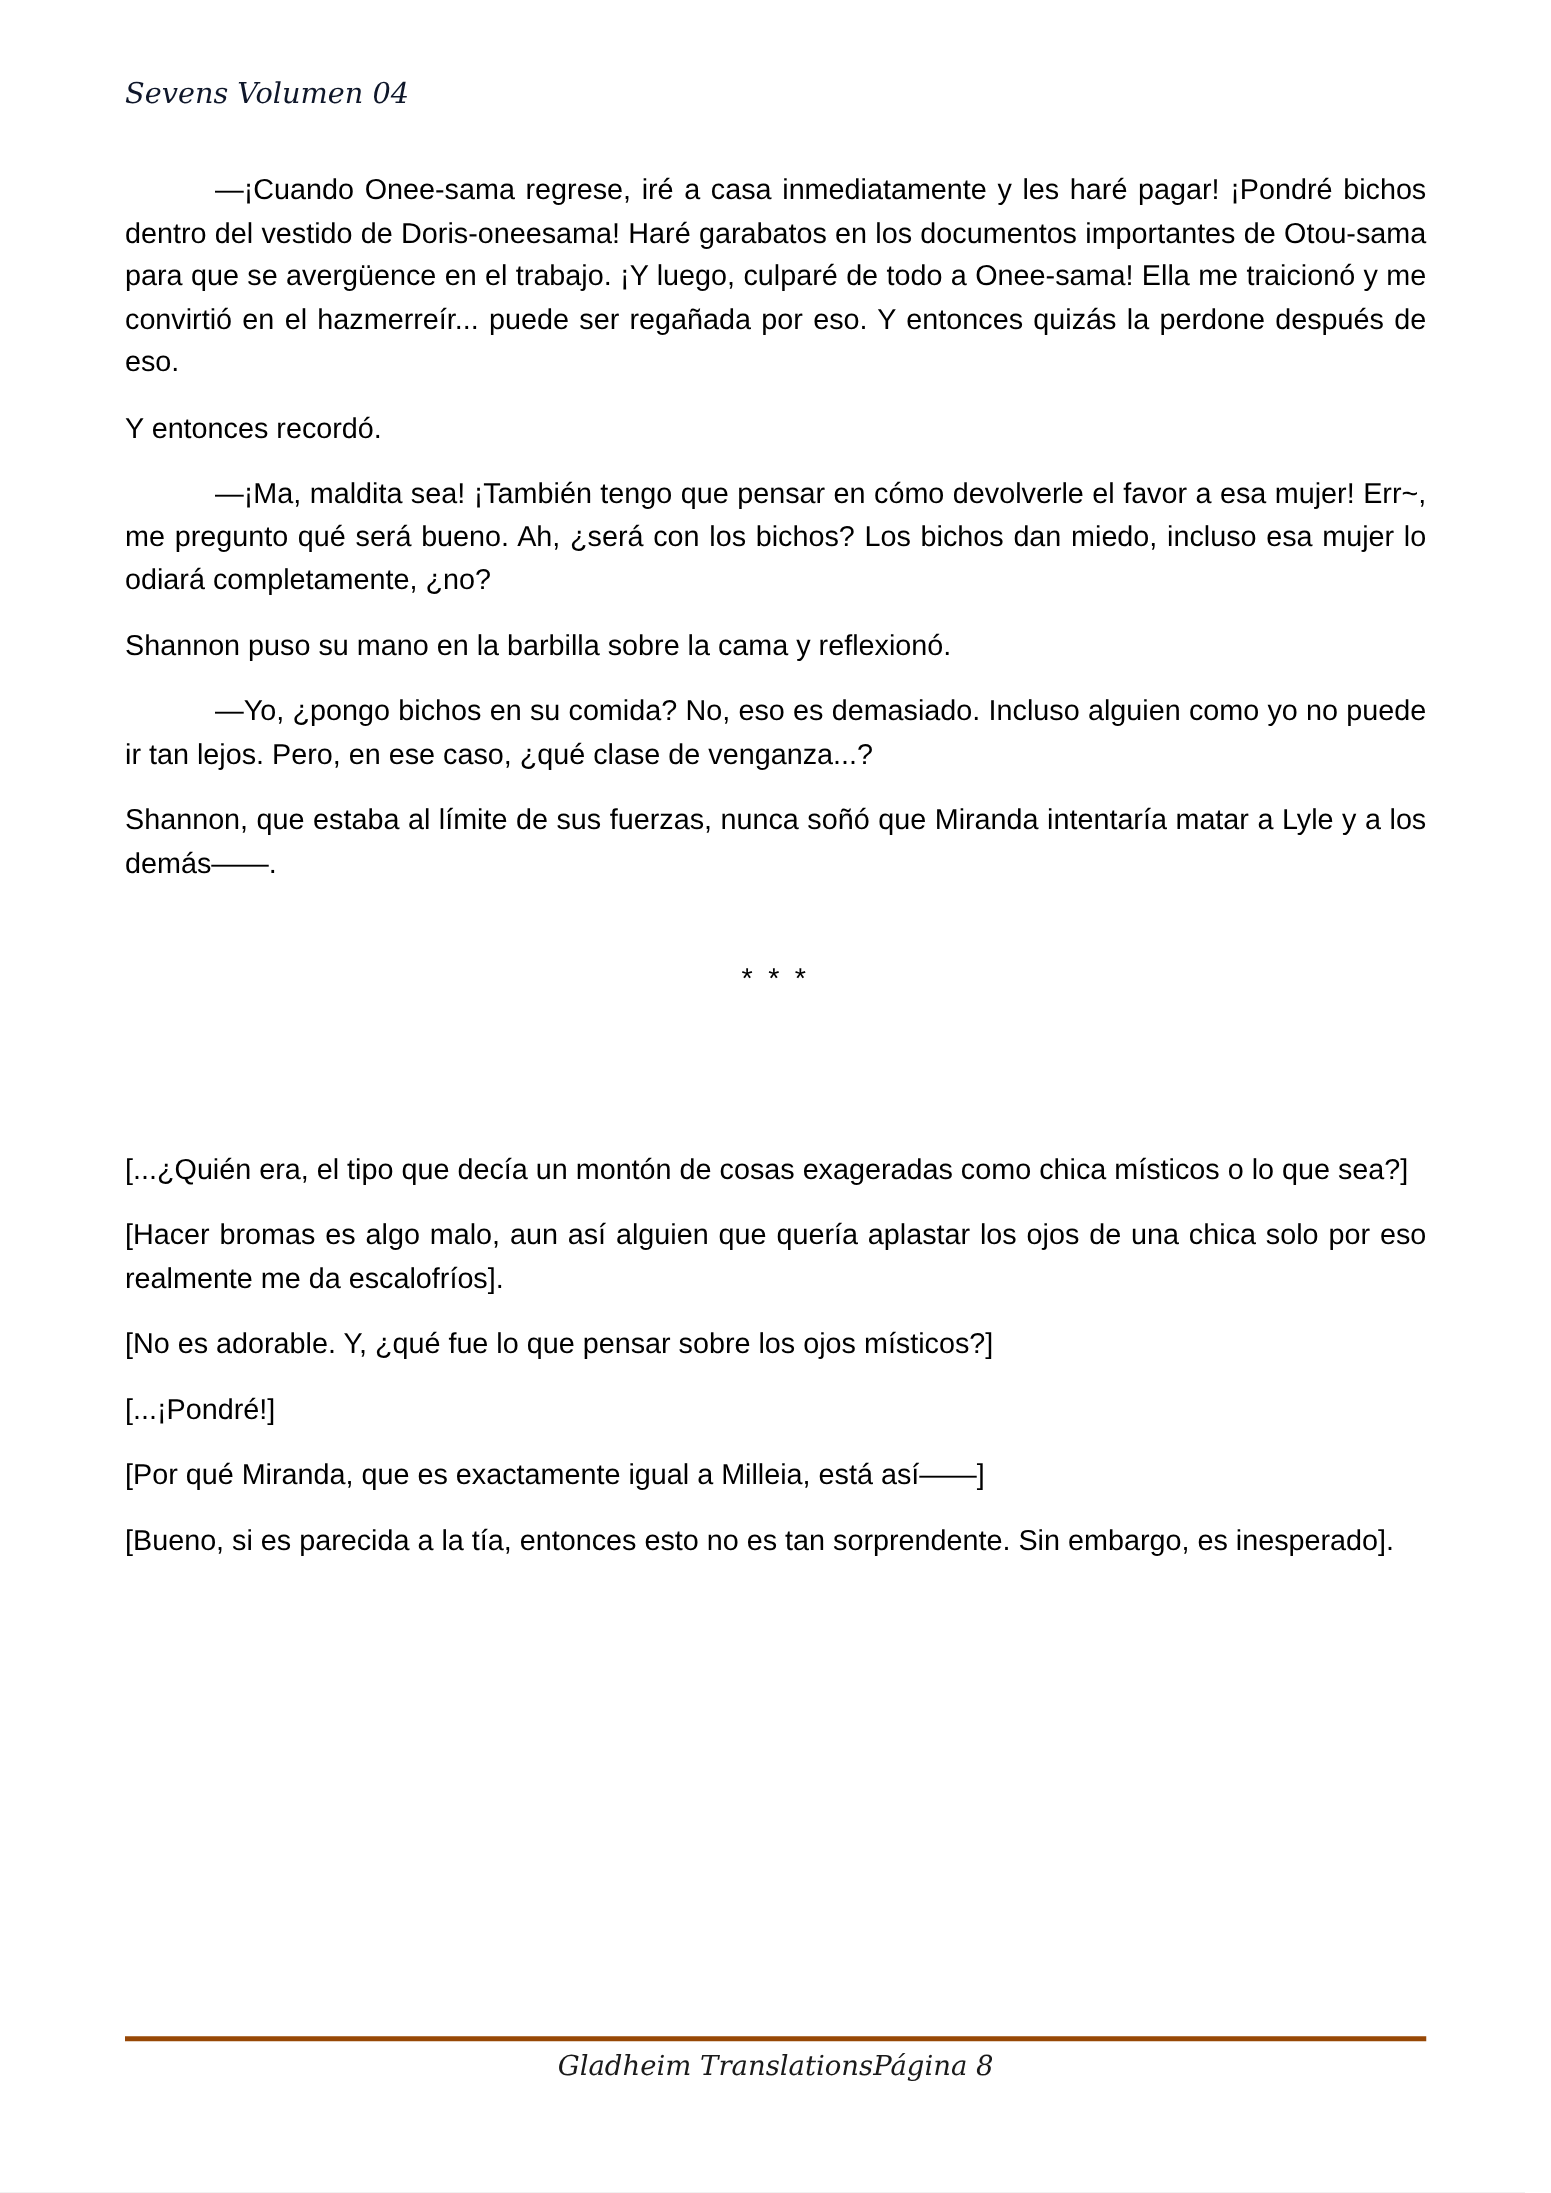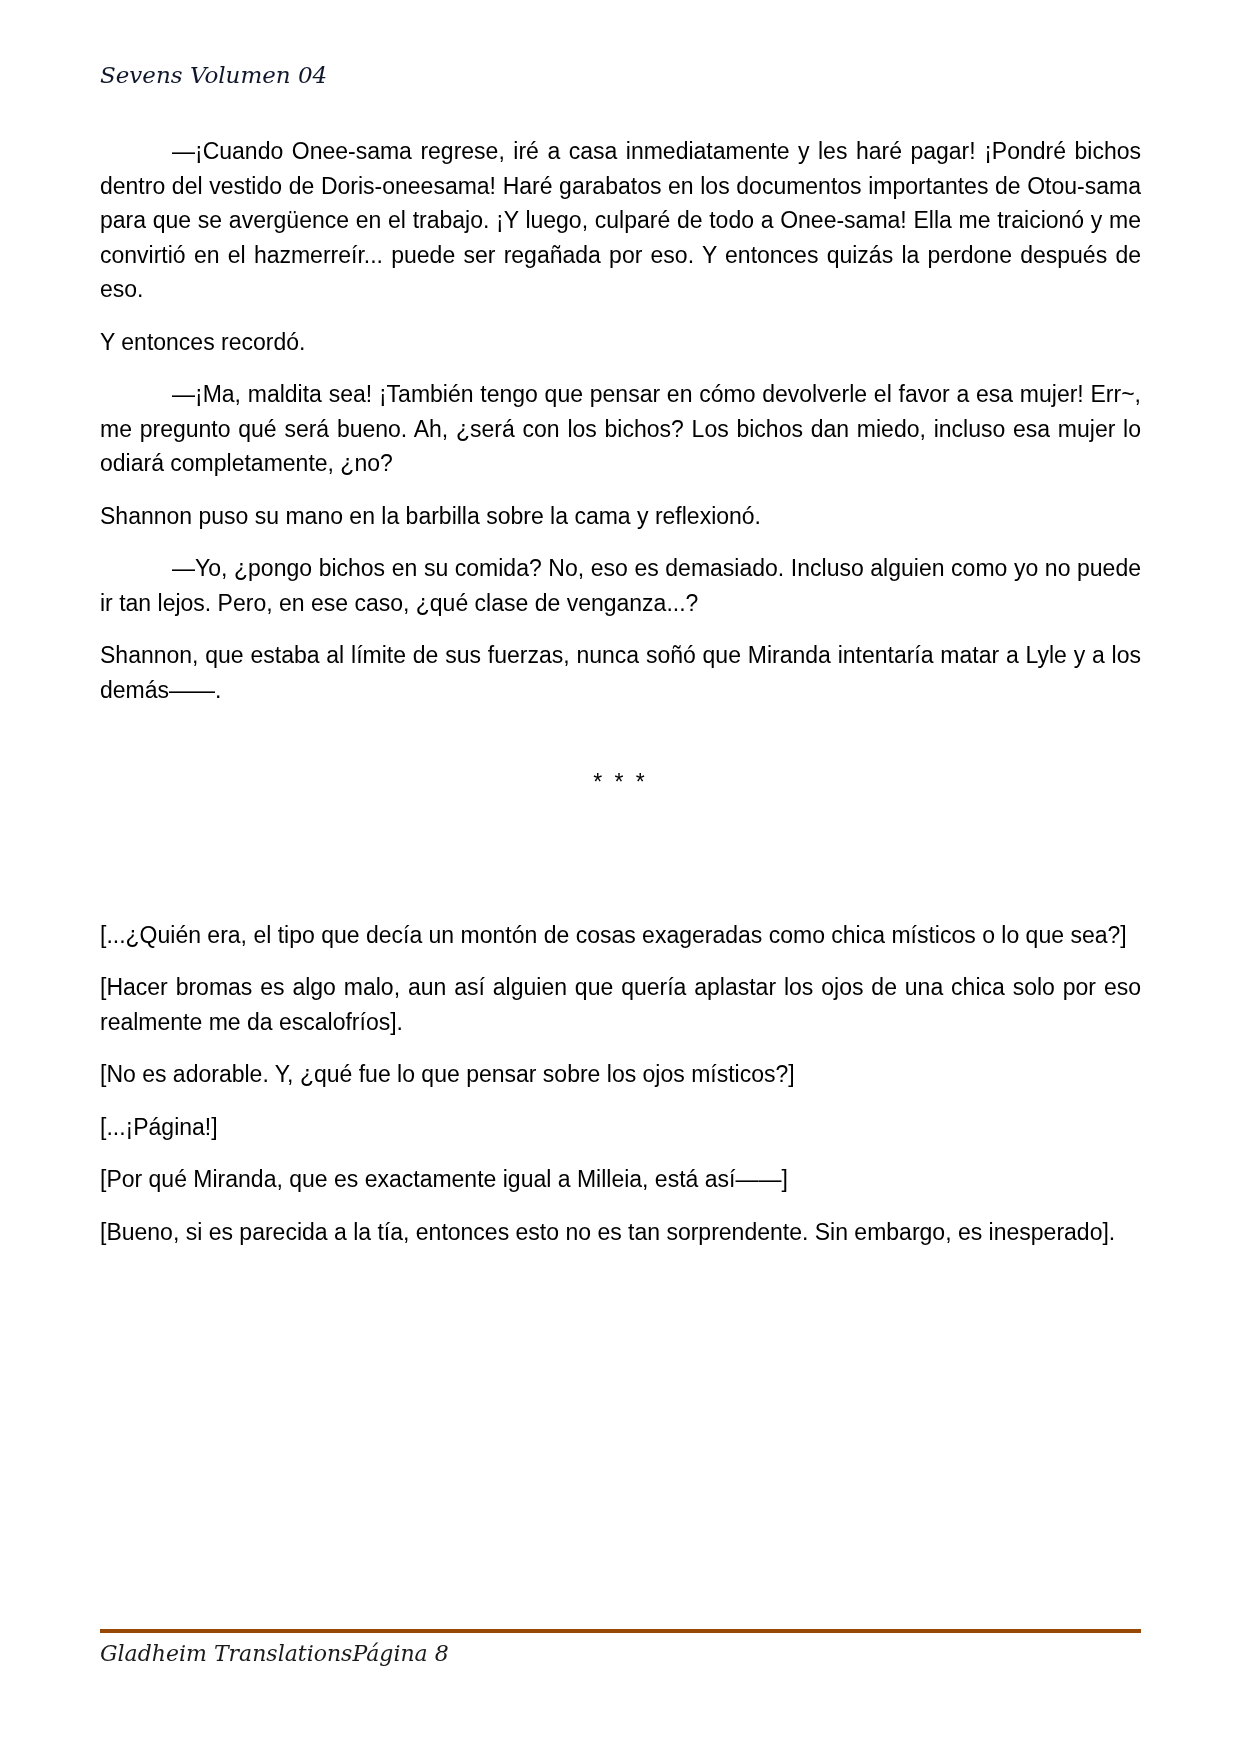--- a/index.html
+++ b/index.html
@@ -49,21 +49,21 @@
     right: 100px;
     bottom: 88px;
   }
   .footer-rule {
     height: 0;
     border-top: 4px solid #974806;
     margin-bottom: 8px;
   }
   .footer-row {
     display: flex;
-    justify-content: flex-start;
+    justify-content: center;
     align-items: baseline;
     font-family: "DejaVu Serif", serif;
     font-style: italic;
     font-size: 22px;
     color: #1a1a1a;
   }
 </style>
 </head>
 <body>
 
@@ -79,21 +79,21 @@
     <p class="para indent">—¡Ma, maldita sea! ¡También tengo que pensar en cómo devolverle el favor a esa mujer! Err~, me pregunto qué será bueno. Ah, ¿será con los bichos? Los bichos dan miedo, incluso esa mujer lo odiará completamente, ¿no?</p>
     <p class="para">Shannon puso su mano en la barbilla sobre la cama y reflexionó.</p>
     <p class="para indent">—Yo, ¿pongo bichos en su comida? No, eso es demasiado. Incluso alguien como yo no puede ir tan lejos. Pero, en ese caso, ¿qué clase de venganza...?</p>
     <p class="para">Shannon, que estaba al límite de sus fuerzas, nunca soñó que Miranda intentaría matar a Lyle y a los demás——.</p>
 
     <div class="separator">* * *</div>
 
     <p class="para">[...¿Quién era, el tipo que decía un montón de cosas exageradas como chica místicos o lo que sea?]</p>
     <p class="para">[Hacer bromas es algo malo, aun así alguien que quería aplastar los ojos de una chica solo por eso realmente me da escalofríos].</p>
     <p class="para">[No es adorable. Y, ¿qué fue lo que pensar sobre los ojos místicos?]</p>
-    <p class="para">[...¡Página!]</p>
+    <p class="para">[...¡Pondré!]</p>
     <p class="para">[Por qué Miranda, que es exactamente igual a Milleia, está así——]</p>
     <p class="para">[Bueno, si es parecida a la tía, entonces esto no es tan sorprendente. Sin embargo, es inesperado].</p>
   </div>
 
   <div class="page-footer">
     <div class="footer-rule"></div>
     <div class="footer-row">
       <span>Gladheim Translations</span>
       <span>Página 8</span>
     </div>

